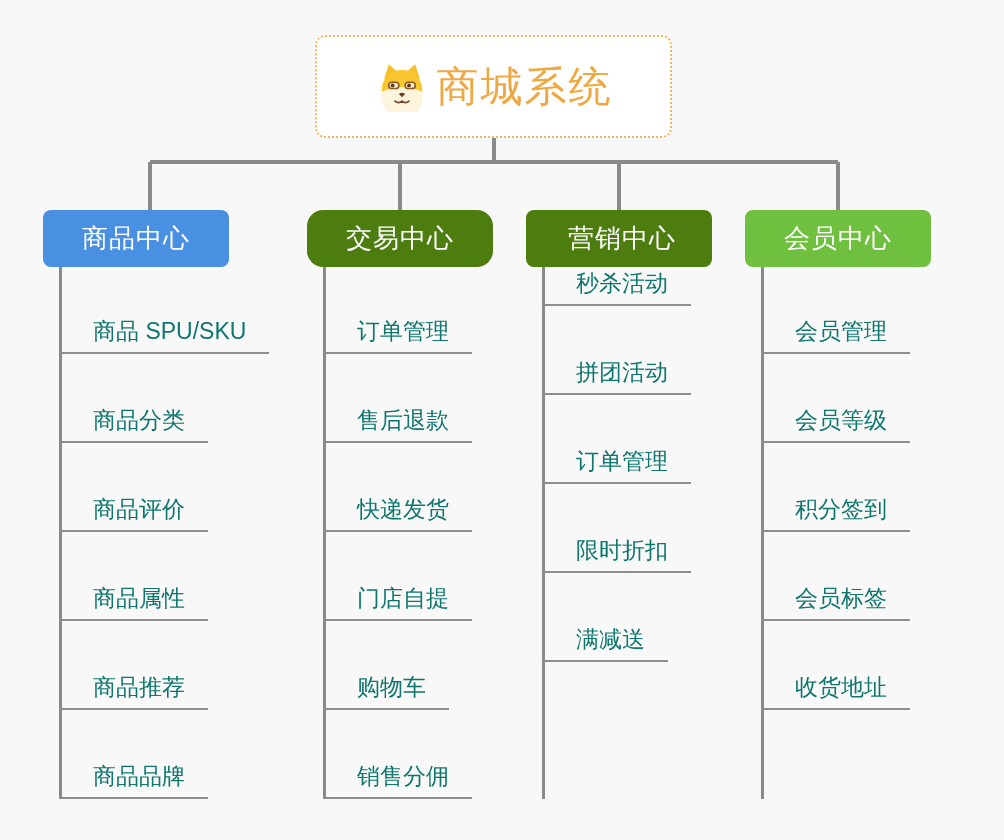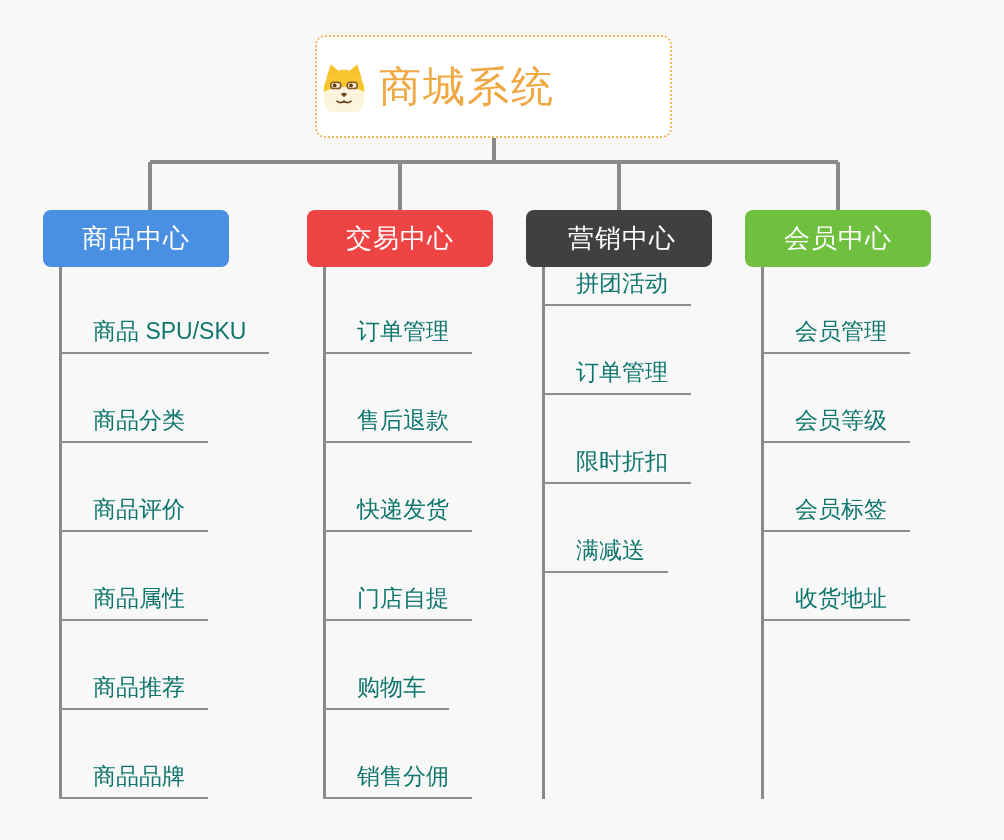--- a/index.html
+++ b/index.html
@@ -25,20 +25,21 @@
   .root-node{
     position:absolute;
     left:315px;top:35px;
     width:357px;height:103px;
     background:#ffffff;
     border:2px dotted #f2b45c;
     border-radius:10px;
     box-sizing:border-box;
     display:flex;
     align-items:center;
+    justify-content:center;
     gap:8px;
     z-index:2;
   }
   .root-title{
     font-size:42px;
     letter-spacing:2px;
     color:#f0a843;
     white-space:nowrap;
   }
   .dog-icon{width:54px;height:50px;flex:0 0 auto;}
@@ -117,41 +118,43 @@
     <div class="vline"></div>
     <div class="item first">商品 SPU/SKU</div>
     <div class="item">商品分类</div>
     <div class="item">商品评价</div>
     <div class="item">商品属性</div>
     <div class="item">商品推荐</div>
     <div class="item">商品品牌</div>
   </div>
 
   <div class="column col-1">
-    <div class="branch-header" style="background: #ef4444;">交易中心</div>
+    <div class="branch-header" style="background: #4d7c0f; border-radius: 16px;">交易中心</div>
     <div class="vline"></div>
     <div class="item first">订单管理</div>
     <div class="item">售后退款</div>
     <div class="item">快递发货</div>
     <div class="item">门店自提</div>
     <div class="item">购物车</div>
     <div class="item">销售分佣</div>
   </div>
 
   <div class="column col-2">
-    <div class="branch-header" style="background: #404040; padding-left: 6px;">营销中心</div>
+    <div class="branch-header" style="background: #4d7c0f; padding-left: 6px;">营销中心</div>
     <div class="vline"></div>
+    <div class="item">秒杀活动</div>
     <div class="item">拼团活动</div>
     <div class="item">订单管理</div>
     <div class="item">限时折扣</div>
     <div class="item">满减送</div>
   </div>
 
   <div class="column col-3">
     <div class="branch-header" style="background: rgb(111, 192, 62);">会员中心</div>
     <div class="vline"></div>
     <div class="item first">会员管理</div>
     <div class="item">会员等级</div>
+    <div class="item">积分签到</div>
     <div class="item">会员标签</div>
     <div class="item">收货地址</div>
   </div>
 
 </div>
 
 </body></html>

